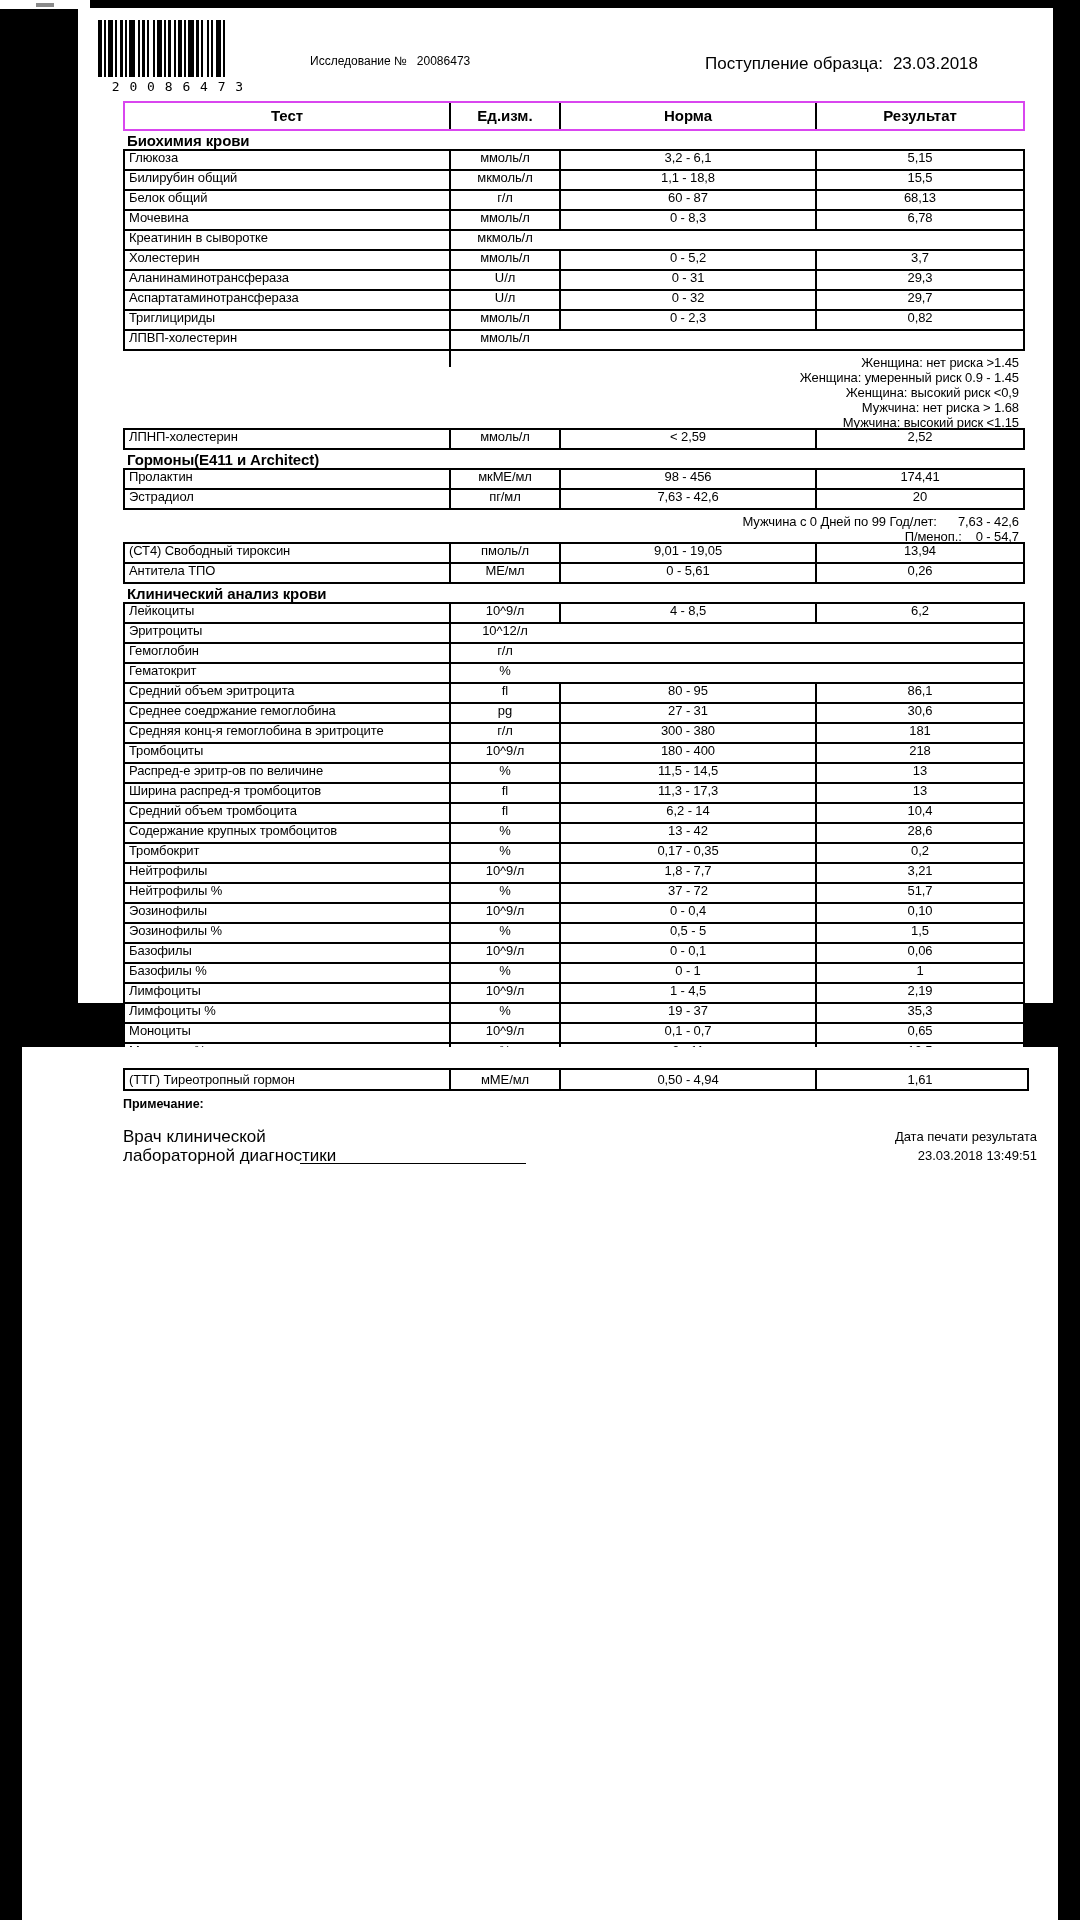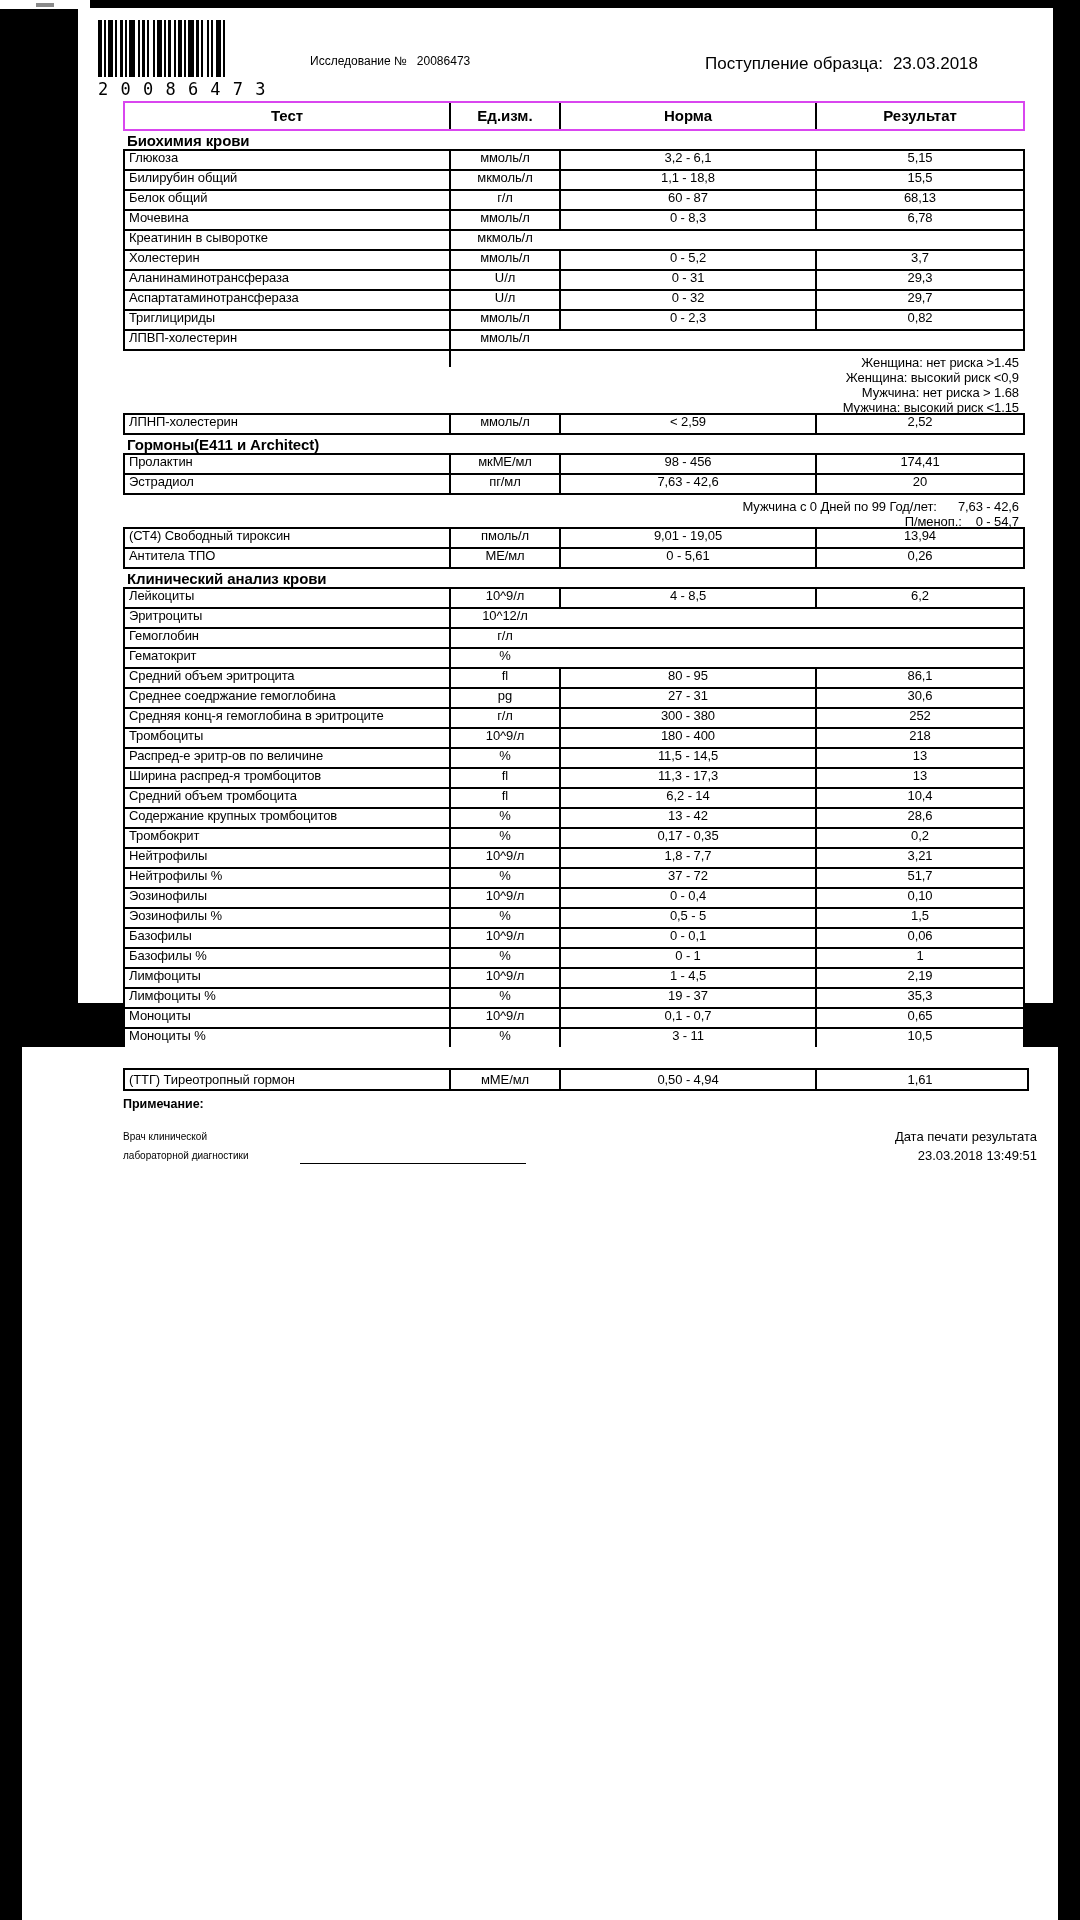--- a/index.html
+++ b/index.html
@@ -18,21 +18,21 @@
   #topstrip{position:absolute;left:0;top:0;width:90px;height:9px;background:#fff;}
   #topstrip .smudge{position:absolute;left:36px;top:3px;width:18px;height:4px;background:#8a8a8a;}
 
   
   .barcode{position:absolute;left:20px;top:12px;width:160px;height:74px;}
   .bars{display:flex;height:57px;}
   .bars .bar{background:#000;height:100%;flex:0 0 auto;}
   .bars .gap{background:#fff;height:100%;flex:0 0 auto;}
   .bc-digits{
     margin-top:2px;text-align:center;white-space:pre;
-    font-family:"DejaVu Sans Mono",monospace;font-size:17px;letter-spacing:1px;
+    font-family:"DejaVu Sans Mono",monospace;font-size:13px;letter-spacing:1px;
   }
 
   .doc-header-left{position:absolute;left:232px;top:46px;font-size:12px;white-space:pre;}
   .doc-header-right{position:absolute;right:75px;top:46px;font-size:17px;white-space:pre;}
   .hnum{margin-left:10px;}
 
   
   .rtable{position:absolute;left:45px;top:93px;width:902px;}
   .hdr-row{
     display:grid;grid-template-columns:324px 110px 256px 208px;
@@ -67,21 +67,21 @@
     padding:4px 6px 0 0;text-align:right;
   }
   .note-line{
     font-size:13px;line-height:15px;white-space:pre;letter-spacing:-0.1px;
   }
 
   
   #p2-row{position:absolute;left:101px;top:21px;width:902px;margin-top:0;height:19px;}
   #p2-row .cell{line-height:17px;padding-top:1px;}
   .note-label{position:absolute;left:101px;top:50px;font-size:12.5px;font-weight:bold;}
-  .doctor-block{position:absolute;left:101px;top:80px;font-size:10px;line-height:19px;}
+  .doctor-block{position:absolute;left:101px;top:80px;font-size:17px;line-height:19px;}
   .sig-line{position:absolute;left:278px;top:116px;width:226px;height:0;border-top:1.5px solid #000;}
   .print-block{position:absolute;right:21px;top:80px;font-size:13px;line-height:19px;text-align:right;}
 </style>
 </head>
 <body>
 
 <div id="topstrip">
   <div class="smudge"></div>
 </div>
 
@@ -208,20 +208,21 @@
           <div class="cell c-result">0,82</div>
         </div>
         <div class="data-row">
           <div class="cell c-test">ЛПВП-холестерин</div>
           <div class="cell c-unit">ммоль/л</div>
           <div class="cell c-norm hl">&gt; 1,45</div>
           <div class="cell c-result hl">1,05</div>
         </div>
         <div class="notes-block">
           <div class="note-line">Женщина: нет риска &gt;1.45</div>
+          <div class="note-line">Женщина: умеренный риск 0.9 - 1.45</div>
           <div class="note-line">Женщина: высокий риск &lt;0,9</div>
           <div class="note-line">Мужчина: нет риска &gt; 1.68</div>
           <div class="note-line">Мужчина: высокий риск &lt;1.15</div>
         </div>
         <div class="data-row">
           <div class="cell c-test">ЛПНП-холестерин</div>
           <div class="cell c-unit">ммоль/л</div>
           <div class="cell c-norm">&lt; 2,59</div>
           <div class="cell c-result">2,52</div>
         </div>
@@ -288,21 +289,21 @@
         <div class="data-row">
           <div class="cell c-test">Среднее соедржание гемоглобина</div>
           <div class="cell c-unit">pg</div>
           <div class="cell c-norm">27 - 31</div>
           <div class="cell c-result">30,6</div>
         </div>
         <div class="data-row">
           <div class="cell c-test">Средняя конц-я гемоглобина в эритроците</div>
           <div class="cell c-unit">г/л</div>
           <div class="cell c-norm">300 - 380</div>
-          <div class="cell c-result">252</div>
+          <div class="cell c-result">181</div>
         </div>
         <div class="data-row">
           <div class="cell c-test">Тромбоциты</div>
           <div class="cell c-unit">10^9/л</div>
           <div class="cell c-norm">180 - 400</div>
           <div class="cell c-result">218</div>
         </div>
         <div class="data-row">
           <div class="cell c-test">Распред-е эритр-ов по величине</div>
           <div class="cell c-unit">%</div>

